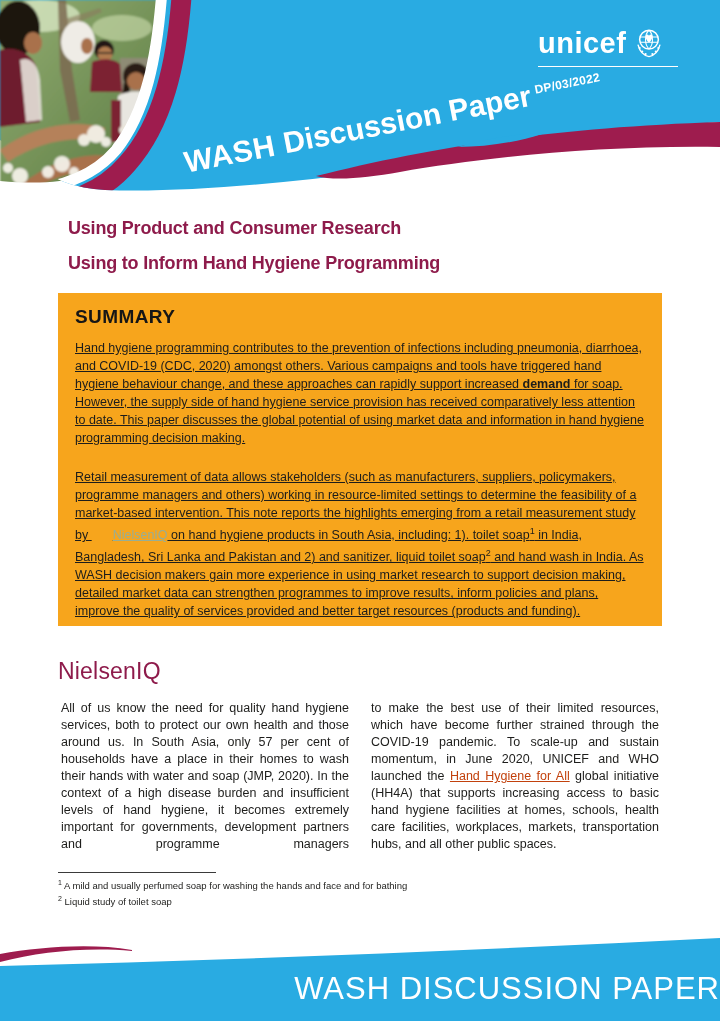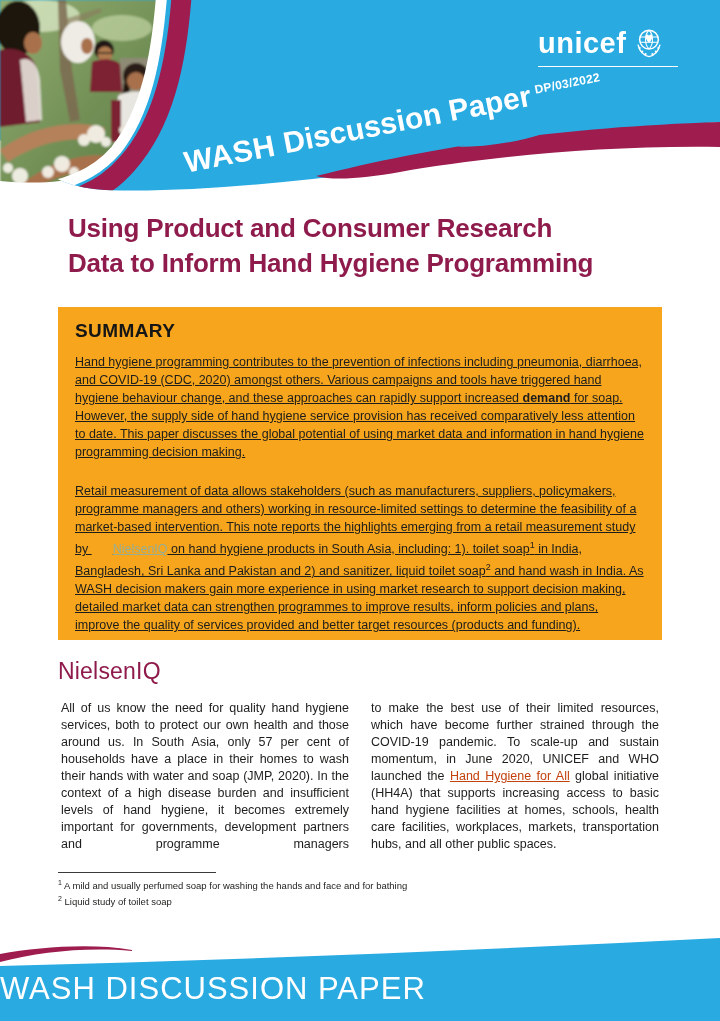--- a/index.html
+++ b/index.html
@@ -18,25 +18,25 @@
   .banner-title .ref{font-size:12px;font-weight:bold;vertical-align:11px;margin-left:5px;letter-spacing:.3px;}
   .logo{position:absolute;right:42px;top:24px;width:140px;color:#ffffff;}
   .logo-row{display:flex;align-items:center;}
   .logo-row .brand{font-size:29px;font-weight:bold;line-height:32px;letter-spacing:.5px;}
   .logo-row svg{margin-left:6px;margin-top:1px;}
   .logo-line{border-top:1.5px solid #ffffff;margin:5px 0 5px 0;}
   .logo .tagline{font-size:19px;font-weight:400;letter-spacing:.2px;}
   
   .doc-title{
     position:absolute;left:68px;top:211px;margin:0;
-    color:#8E1B4B;font-size:26px;font-weight:bold;line-height:35px;letter-spacing:-.2px;
+    color:#8E1B4B;font-size:18px;font-weight:bold;line-height:35px;letter-spacing:-.2px;
   }
   
   .summary-box{
-    position:absolute;left:58px;top:307px;width:604px;height:333px;box-sizing:border-box;
+    position:absolute;left:58px;top:293px;width:604px;height:333px;box-sizing:border-box;
     background:#F7A51C;padding:11px 16px 10px 17px;
   }
   .summary-box h2{margin:2px 0 11px 0;font-size:19px;color:#161616;letter-spacing:.4px;}
   .summary-box p{margin:0 0 21px 0;font-size:12.5px;line-height:18px;color:#1d1d1b;text-decoration:underline;}
   .demand{font-weight:bold;text-decoration:underline;}
   .link-green{color:#97AE95;text-decoration:underline;cursor:pointer;margin-left:21px;}
   .summary-box sup,.cols sup{font-size:9px;}
   
   .bg-heading{
     position:absolute;left:58px;top:658px;margin:0;
@@ -47,21 +47,21 @@
   .cols .col.force-just{text-align-last:justify;}
   .link-gray{color:#c2410c;text-decoration:underline;cursor:pointer;}
   
   .footnotes{position:absolute;left:58px;top:872px;width:560px;color:#1d1d1b;}
   .fn-rule{width:158px;border-top:1.5px solid #3a3a3a;margin-bottom:4px;}
   .fn{font-size:9.5px;line-height:12.5px;}
   .fn sup{font-size:7px;}
   
   .footer-svg{position:absolute;left:0;bottom:0;display:block;}
   .footer-label{
-    position:absolute;left:0;right:0;top:971px;text-align:left;
+    position:absolute;left:0;right:0;top:971px;text-align:right;
     color:#ffffff;font-size:31px;font-weight:400;letter-spacing:1px;
   }
 </style>
 </head>
 <body>
 
 <div class="page">
 
   <svg class="header-svg" width="720" height="215" viewBox="0 0 720 215" aria-hidden="true">
     <defs>
@@ -156,21 +156,21 @@
             <circle cx="28" cy="30" r="1.3"></circle>
             <circle cx="24" cy="33" r="1.3"></circle>
         </g>
       </svg>
     </div>
     <div class="logo-line"></div>
   </div>
 
   <h1 class="doc-title">
     <span>Using Product and Consumer Research</span><br>
-    <span>Data to Inform Hand Hygiene Programming</span>
+    <span>Using to Inform Hand Hygiene Programming</span>
   </h1>
 
   <div class="summary-box">
     <h2>SUMMARY</h2>
     <p><span>Hand hygiene programming contributes to the prevention of infections including pneumonia, diarrhoea, and COVID-19 (CDC, 2020) amongst others. Various campaigns and tools have triggered hand hygiene behaviour change, and these approaches can rapidly support increased </span><span class="demand">demand</span><span> for soap. However, the supply side of hand hygiene service provision has received comparatively less attention to date. This paper discusses the global potential of using market data and information in hand hygiene programming decision making.</span></p>
     <p><span>Retail measurement of data allows stakeholders (such as manufacturers, suppliers, policymakers, programme managers and others) working in resource-limited settings to determine the feasibility of a market-based intervention. This note reports the highlights emerging from a retail measurement study by </span><a class="link-green">NielsenIQ</a><span> on hand hygiene products in South Asia, including: 1). toilet soap</span><sup>1</sup><span> in India, Bangladesh, Sri Lanka and Pakistan and 2) and sanitizer, liquid toilet soap</span><sup>2</sup><span> and hand wash in India. As WASH decision makers gain more experience in using market research to support decision making, detailed market data can strengthen programmes to improve results, inform policies and plans, improve the quality of services provided and better target resources (products and funding).</span></p>
   </div>
 
   <h3 class="bg-heading">NielsenIQ</h3>
   <div class="cols">

